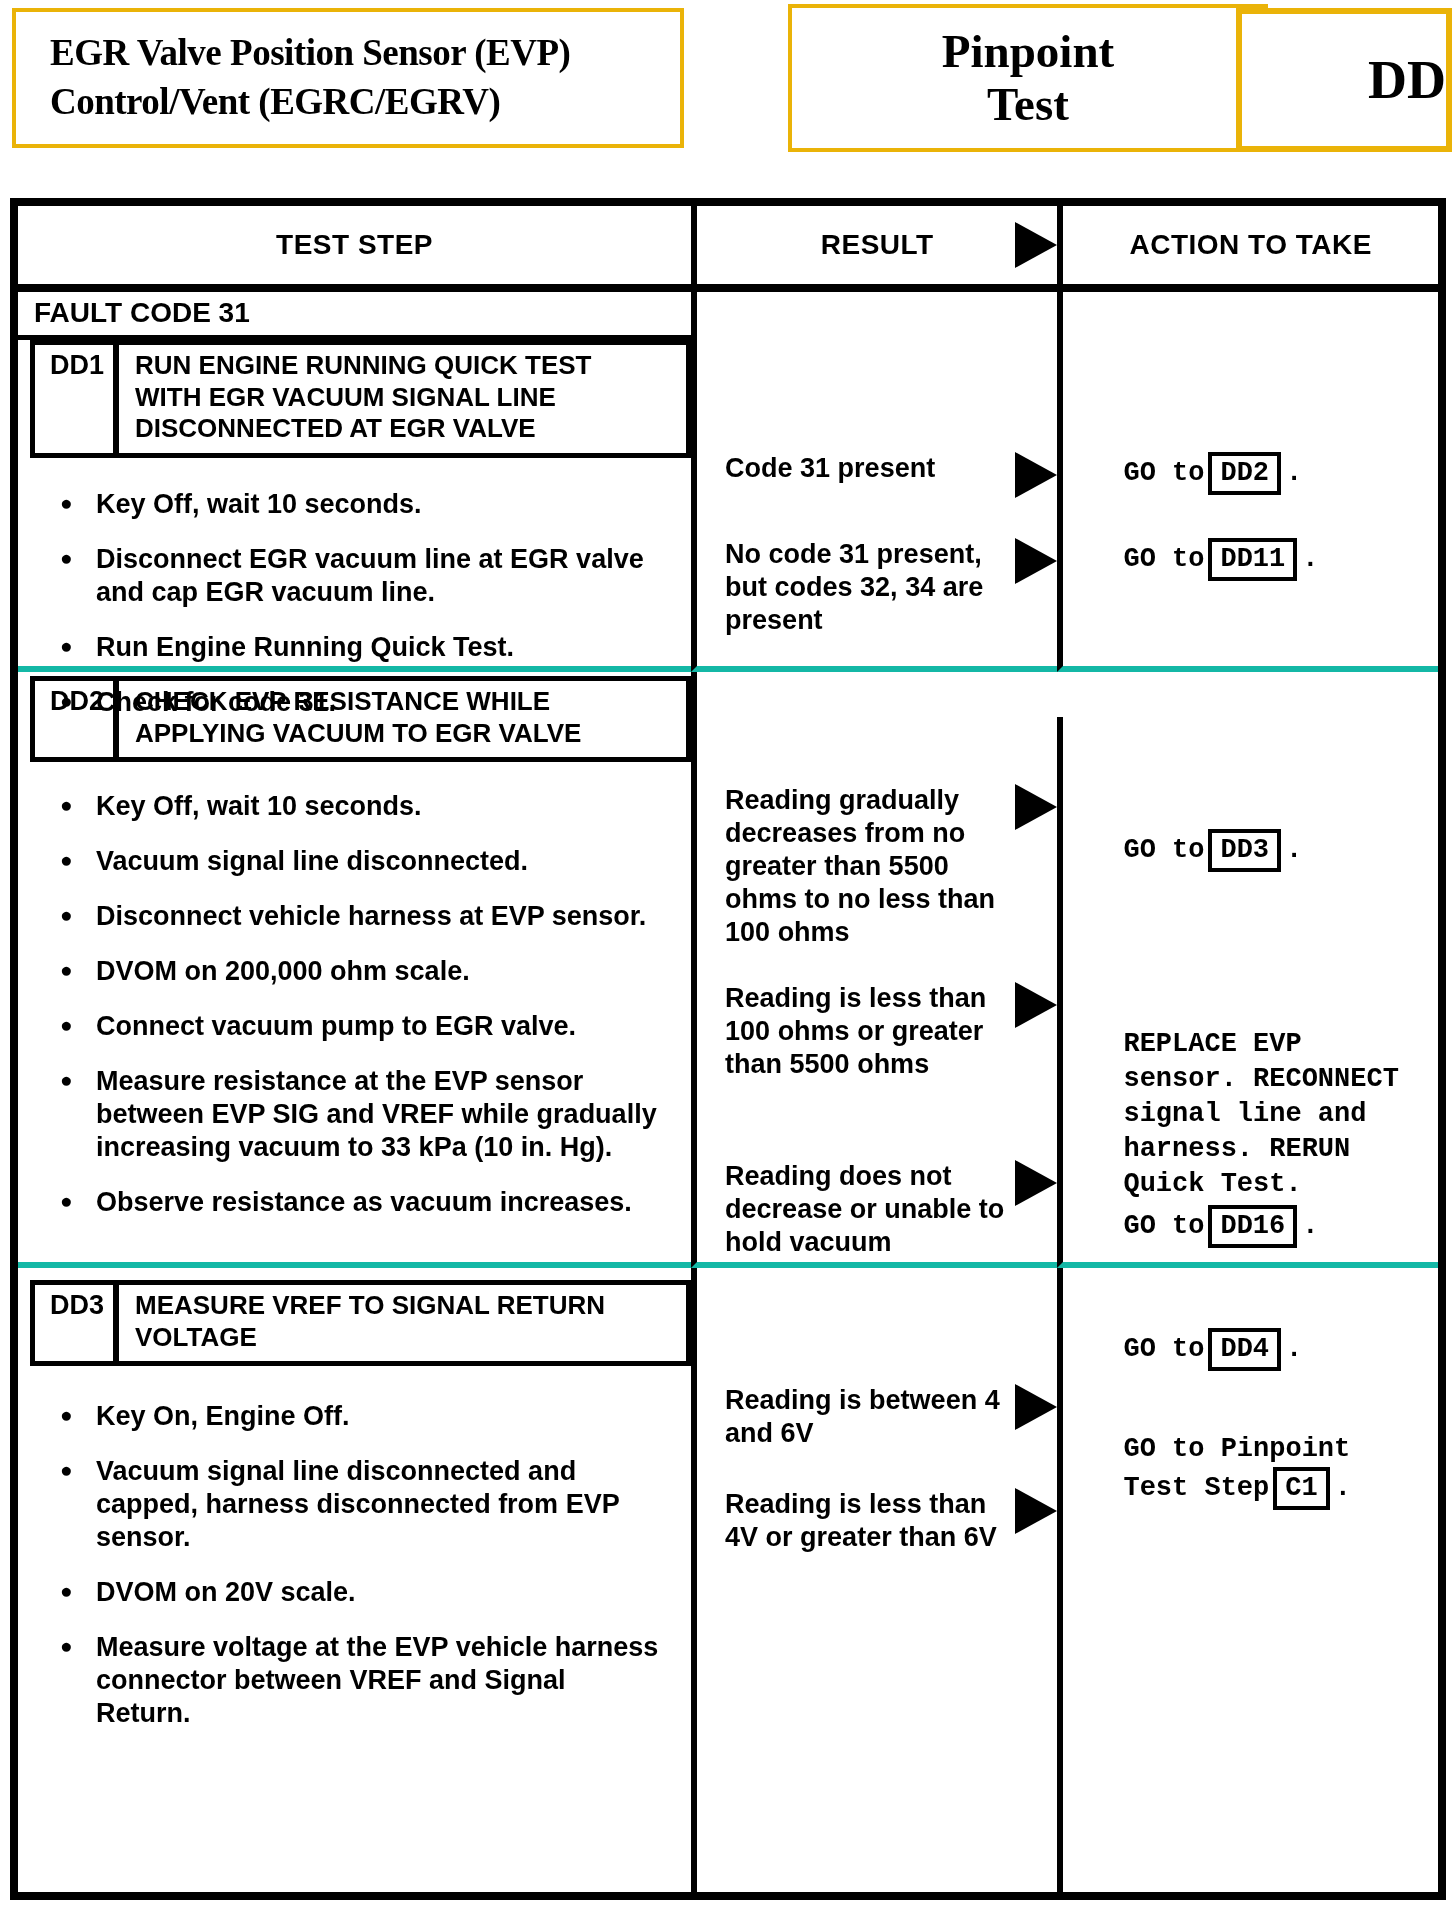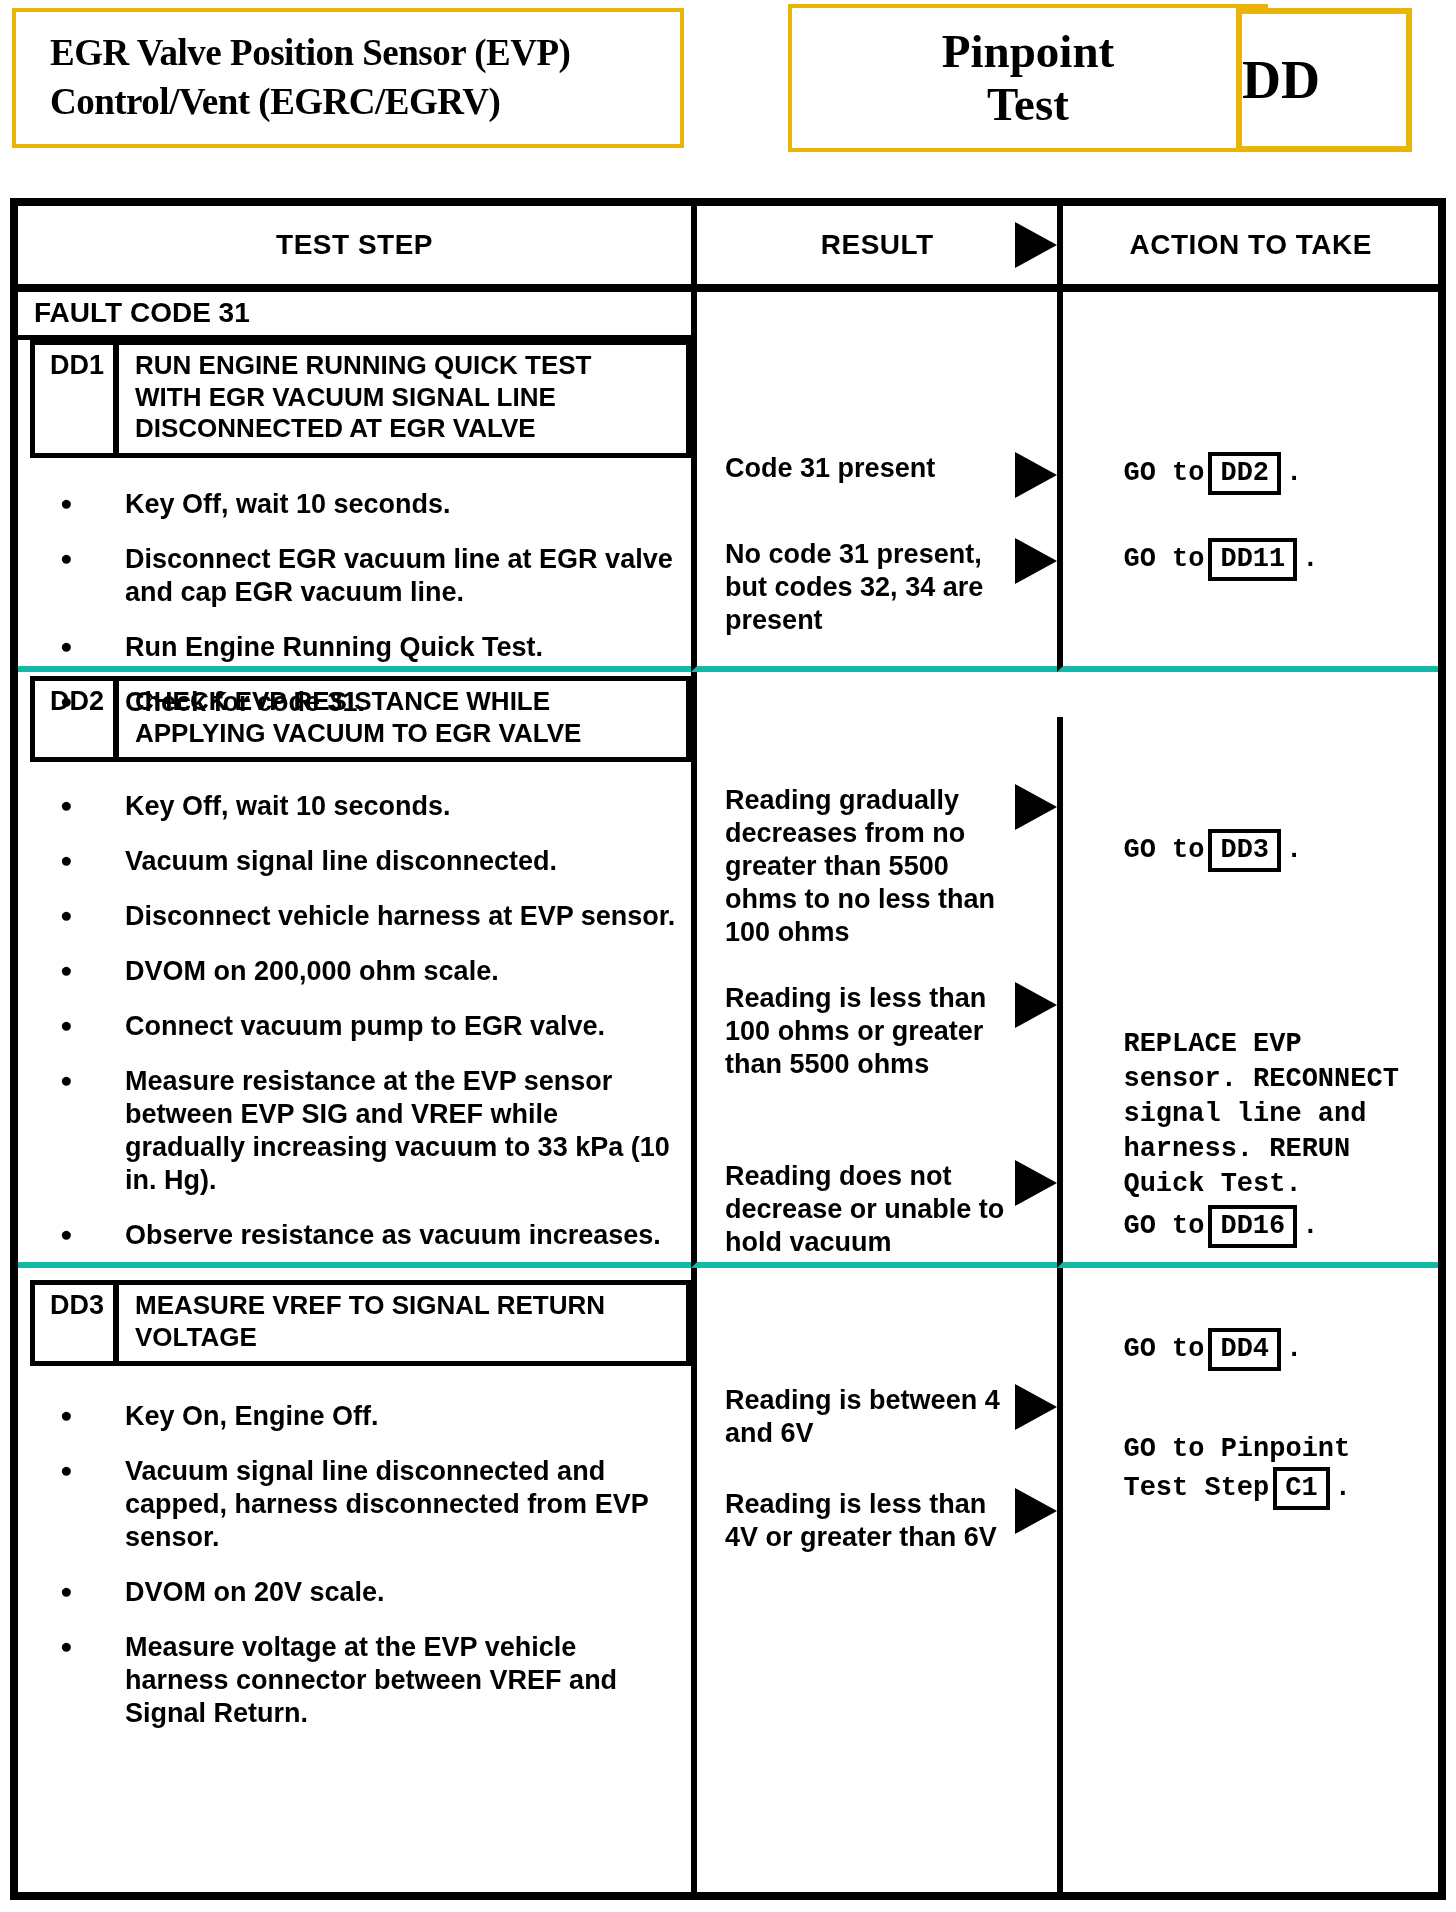--- a/index.html
+++ b/index.html
@@ -9,21 +9,21 @@
     background:#fff;color:#000;
     font-family:"Liberation Sans", sans-serif;
     overflow:hidden;
   }
   
   .hdr-box{position:absolute;border:4px solid #eab308;background:#fff;box-sizing:border-box;}
   .title-box{left:12px;top:8px;width:672px;height:140px;display:flex;flex-direction:column;justify-content:center;padding-left:34px;}
   .title-box .tl{font-family:"Liberation Serif", serif;font-weight:bold;font-size:37px;line-height:1.32;letter-spacing:-0.5px;}
   .badge-box{left:788px;top:4px;width:480px;height:148px;display:flex;flex-direction:column;align-items:center;justify-content:center;}
   .badge-box .bl{font-family:"Liberation Serif", serif;font-weight:bold;font-size:47px;line-height:1.12;}
-  .code-box{left:1236px;top:8px;width:176px;height:144px;border-width:6px;display:flex;align-items:center;justify-content:flex-start;}
+  .code-box{left:1236px;top:8px;width:216px;height:144px;border-width:6px;display:flex;align-items:center;justify-content:flex-end;}
   .code-box .cl{font-family:"Liberation Serif", serif;font-weight:bold;font-size:54px;}
   
   .ptable{
     position:absolute;left:10px;top:198px;width:1436px;height:1702px;
     border:8px solid #000;box-sizing:border-box;
     display:grid;
     grid-template-columns:47.4% 25.8% 26.8%;
     grid-template-rows:86px 380px 596px 1fr;
   }
   .cell{box-sizing:border-box;min-width:0;}
@@ -36,21 +36,21 @@
   .hdr-arrow{position:absolute;right:0;top:50%;transform:translateY(-50%);}
   
   .fault-row{border-bottom:5px solid #000;font-weight:bold;font-size:28px;padding:5px 10px 6px 16px;}
   .step-box{border:5px solid #000;display:flex;margin-left:12px;margin-top:4px;}
   .step-box.flush{margin-top:0;}
   .step-id{width:84px;flex:0 0 84px;border-right:6px solid #000;font-weight:bold;font-size:27px;padding:5px 0 5px 15px;box-sizing:border-box;}
   .step-title{font-weight:bold;font-size:26px;line-height:1.22;padding:5px 10px 8px 16px;max-width:490px;}
   .bullets{margin:0;padding:0;list-style:none;}
   .bullets li{display:flex;margin-bottom:22px;padding-right:10px;}
   .bullets .dot{flex:0 0 36px;margin-left:42px;font-size:21px;line-height:30px;}
-  .bullets .btxt{font-weight:bold;font-size:27px;line-height:1.22;max-width:565px;margin-left:29px;}
+  .bullets .btxt{font-weight:bold;font-size:27px;line-height:1.22;max-width:565px;}
   .m-top-dd1{margin-top:30px;}
   .m-top-dd2{margin-top:28px;}
   .m-top-dd3{margin-top:34px;}
   
   .result-cell{padding-top:0;}
   .result-row{position:relative;padding-left:28px;padding-right:50px;}
   .result-text{font-weight:bold;font-size:27px;line-height:1.22;display:block;}
   .result-arrow{position:absolute;right:0;top:0;}
   
   .action-row{padding-left:60px;padding-right:12px;font-weight:bold;font-size:27px;line-height:1.3;font-family:Liberation Mono, monospace;}

